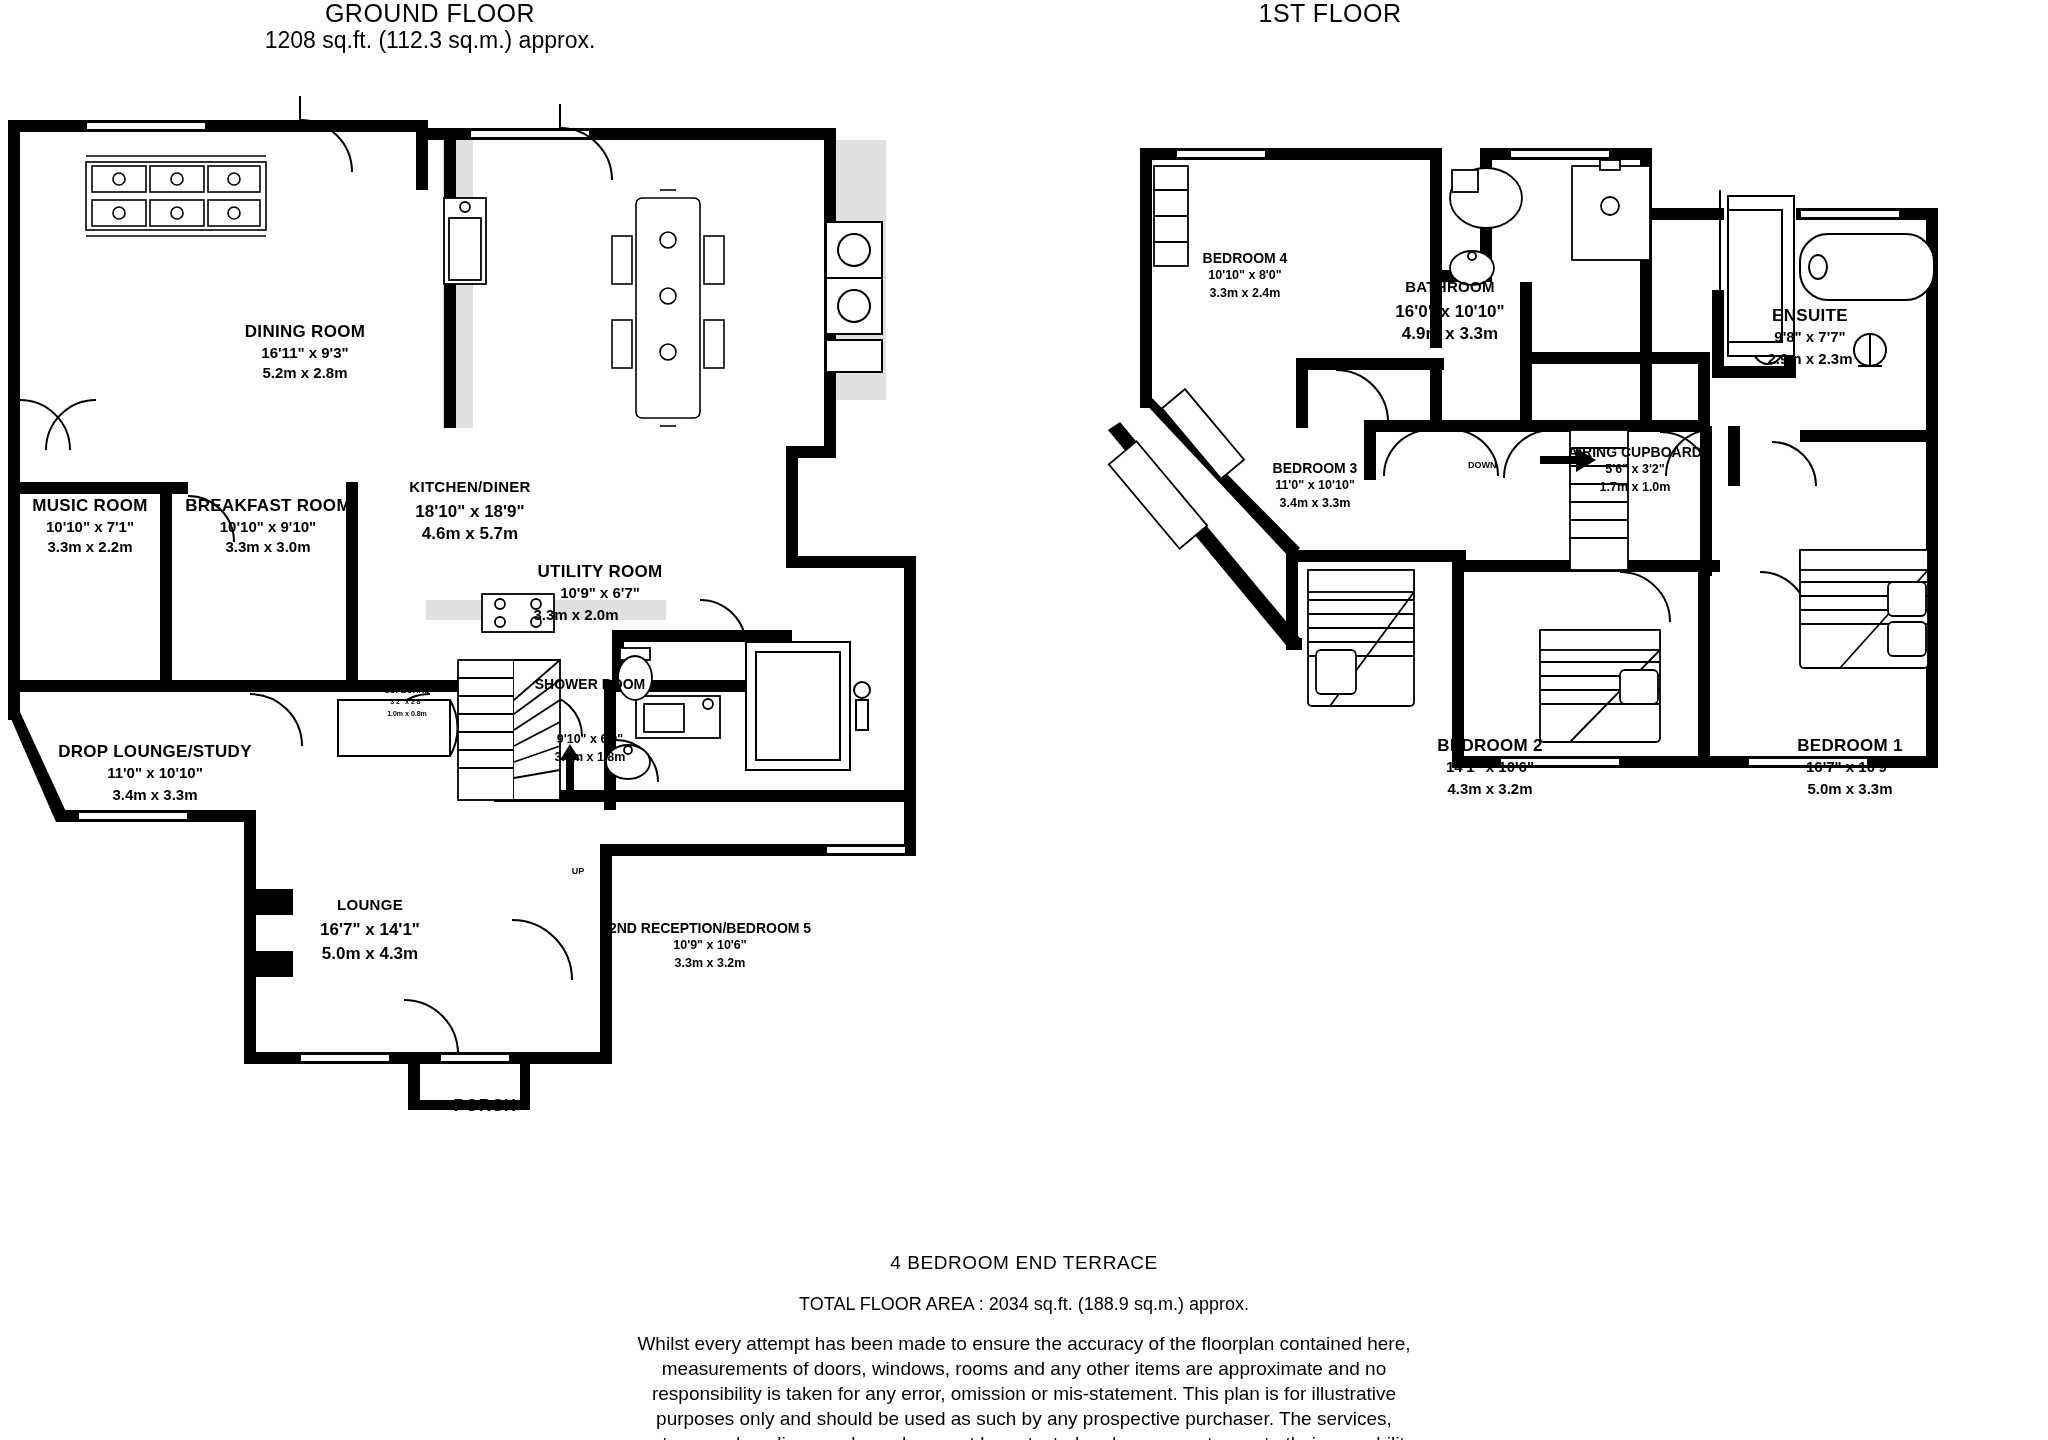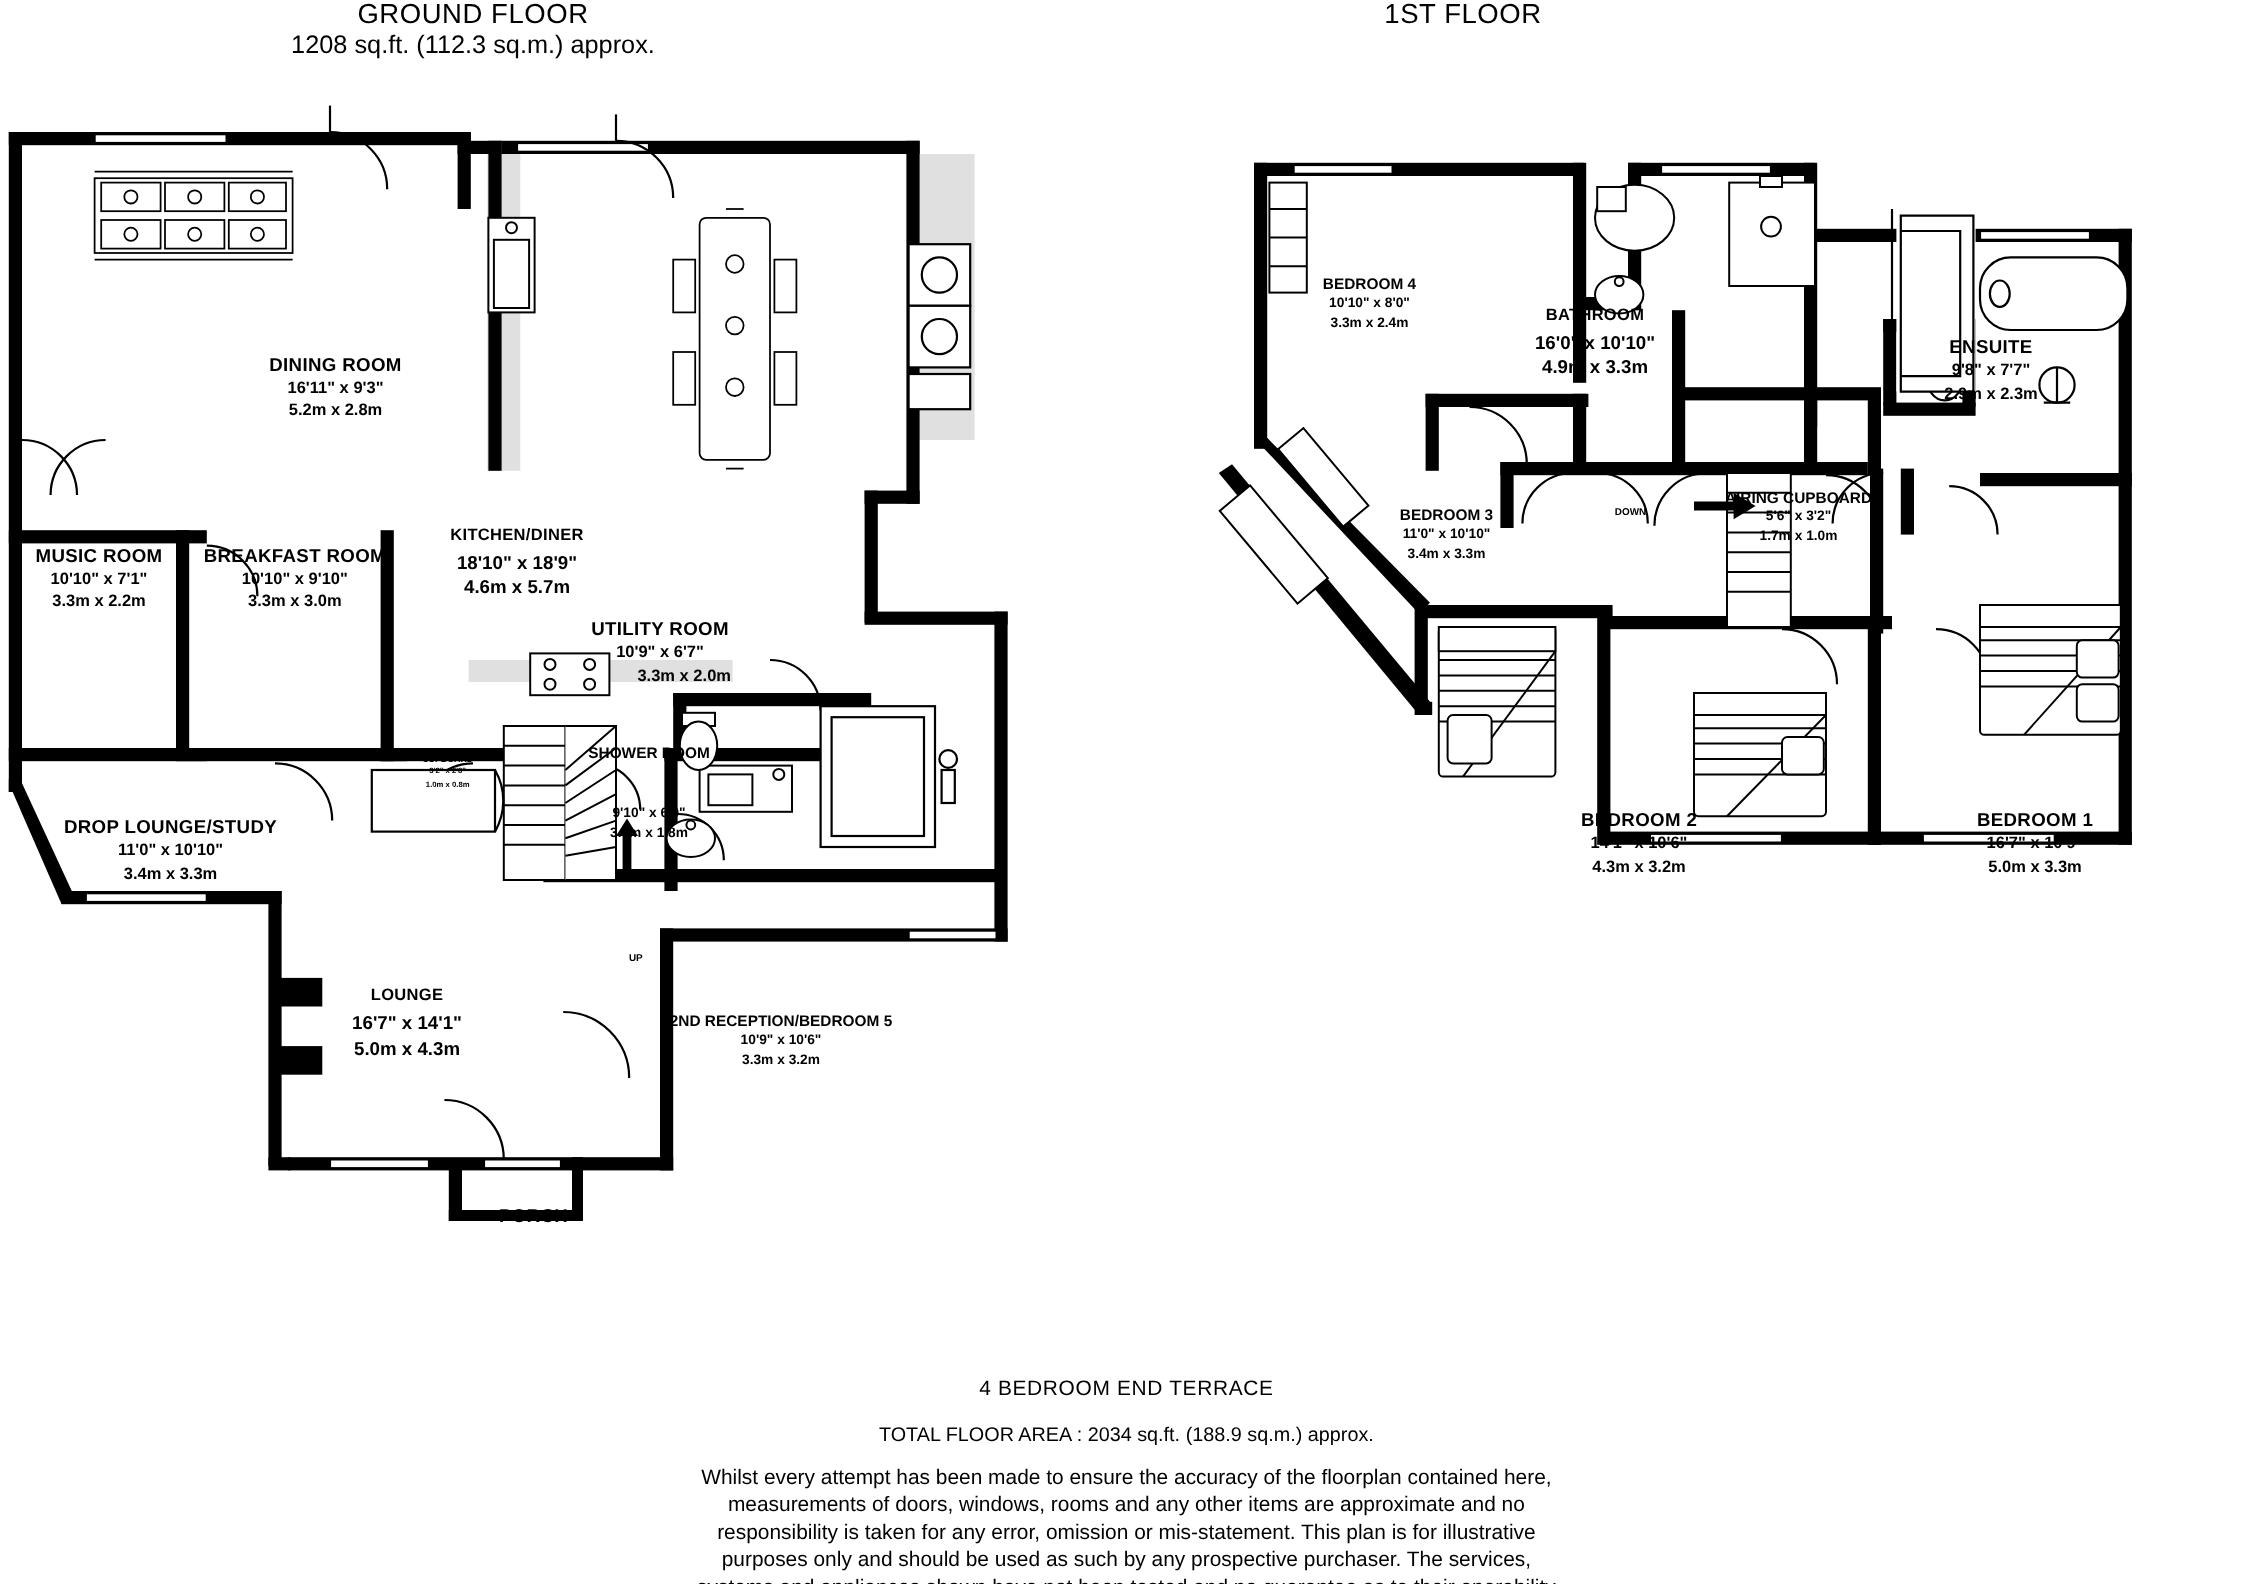--- a/index.html
+++ b/index.html
@@ -221,21 +221,21 @@
   <div class="t rm-name" style="left:138px;top:496px;width:260px;">BREAKFAST ROOM</div>
   <div class="t rm-dim" style="left:138px;top:518px;width:260px;">10'10"  x 9'10"</div>
   <div class="t rm-dim" style="left:138px;top:538px;width:260px;">3.3m  x 3.0m</div>
 
   <div class="t rm-name-lg" style="left:330px;top:478px;width:280px;">KITCHEN/DINER</div>
   <div class="t rm-dim-lg" style="left:330px;top:502px;width:280px;">18'10"  x 18'9"</div>
   <div class="t rm-dim-lg" style="left:330px;top:524px;width:280px;">4.6m  x 5.7m</div>
 
   <div class="t rm-name" style="left:480px;top:562px;width:240px;">UTILITY ROOM</div>
   <div class="t rm-dim" style="left:480px;top:584px;width:240px;">10'9"  x 6'7"</div>
-  <div class="t rm-dim" style="left:502px;top:606px;width:240px;">3.3m  x 2.0m</div>
+  <div class="t rm-dim" style="left:456px;top:606px;width:240px;">3.3m  x 2.0m</div>
 
   <div class="t rm-name" style="left:10px;top:742px;width:290px;">DROP LOUNGE/STUDY</div>
   <div class="t rm-dim" style="left:10px;top:764px;width:290px;">11'0"  x 10'10"</div>
   <div class="t rm-dim" style="left:10px;top:786px;width:290px;">3.4m  x 3.3m</div>
 
   <div class="t rm-name-sm" style="left:480px;top:676px;width:220px;">SHOWER ROOM</div>
   <div class="t rm-dim-sm" style="left:480px;top:732px;width:220px;">9'10"  x 6'0"</div>
   <div class="t rm-dim-sm" style="left:480px;top:750px;width:220px;">3.0m  x 1.8m</div>
 
   <div class="t rm-name-lg" style="left:255px;top:896px;width:230px;">LOUNGE</div>

